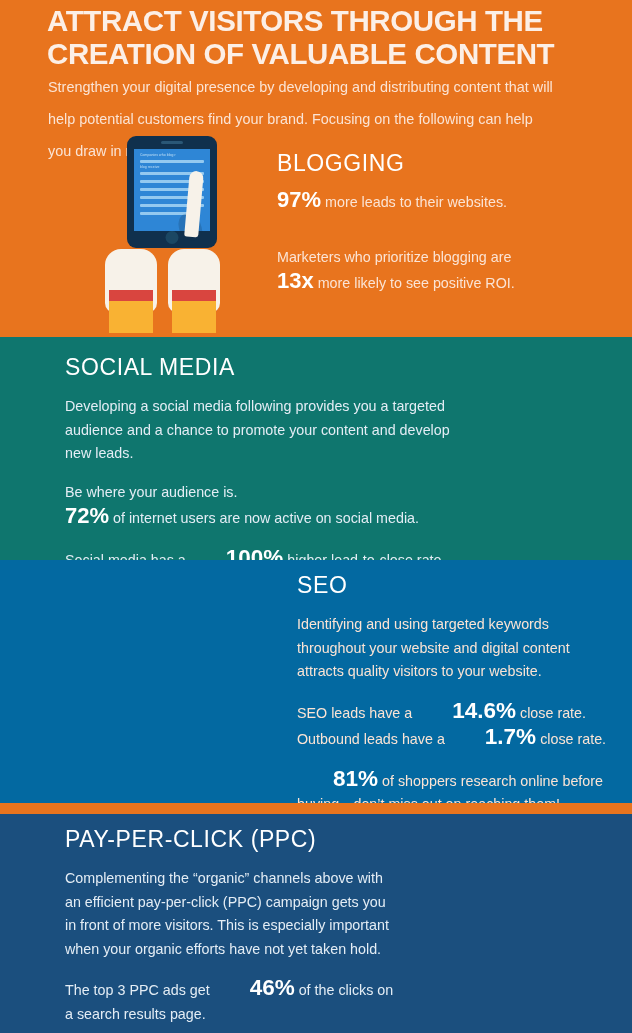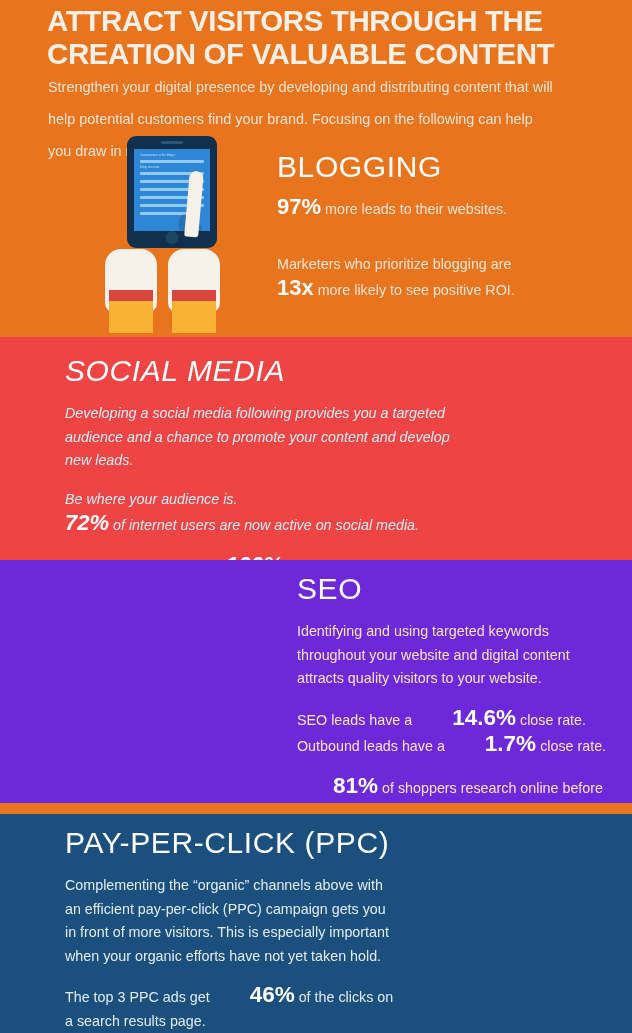--- a/index.html
+++ b/index.html
@@ -7,38 +7,38 @@
   body {
     font-family:"Liberation Sans","DejaVu Sans",sans-serif;
     background:#E8741E;
     overflow:hidden;
   }
   .page { position:relative; width:608px; height:1033px; }
 
   
   .section { position:absolute; left:0; width:632px; overflow:hidden; }
   .sec-intro   { top:0;    height:337px; background:#E8741E; }
-  .sec-social  { top:337px; height:223px; background:#ef4444;font-style:italic; }
-  .sec-seo     { top:560px; height:243px; background:#6d28d9; }
+  .sec-social  { top:337px; height:223px; background:#0f766e; }
+  .sec-seo     { top:560px; height:243px; background:#0369a1; }
   .sec-ppc     { top:814px; height:230px; background:#1B4F7E; }
 
   
   .headline {
     position:absolute; left:47px; top:4px; width:545px;
     color:#FCEFE6; font-weight:bold; font-size:29.5px;
     line-height:33px; letter-spacing:-0.4px;
   }
   .intro-para {
     position:absolute; left:48px; top:71px; width:510px;
     color:#FBE4D5; font-size:14.4px; line-height:32px;
   }
 
   
   .h2 {
-    font-size:30px; letter-spacing:0.6px; color:#FFFFFF;
+    font-size:23px; letter-spacing:0.6px; color:#FFFFFF;
     font-weight:400; margin-bottom:14px;
   }
   .body-text { font-size:14.3px; line-height:23.5px; }
   .on-orange  { color:#FBE4D5; }
   .on-blue    { color:#E4EDF5; }
   .stat { font-size:22px; font-weight:bold; color:#FFFFFF; }
   .stat-lg { font-size:22.5px; font-weight:bold; color:#FFFFFF;margin-left:36px; }
   .gap { height:15px; }
 
   

